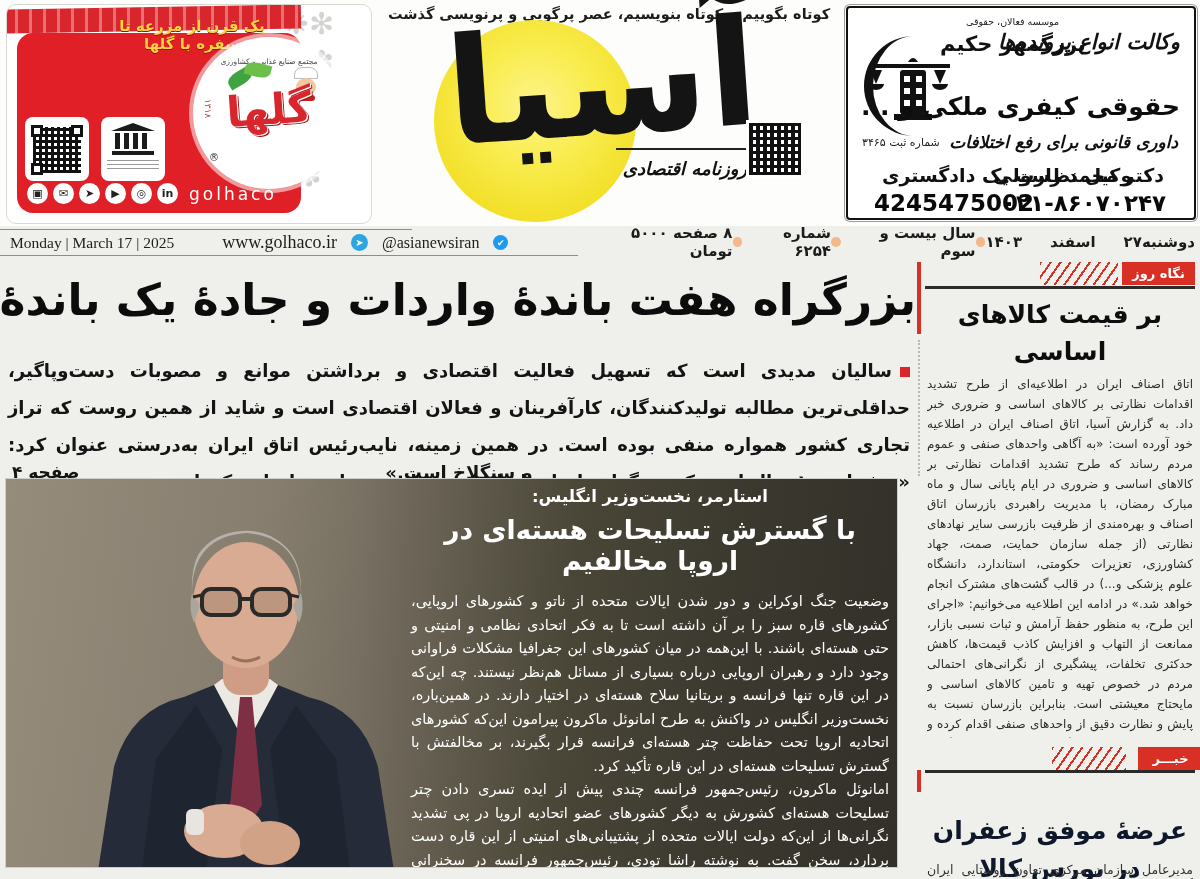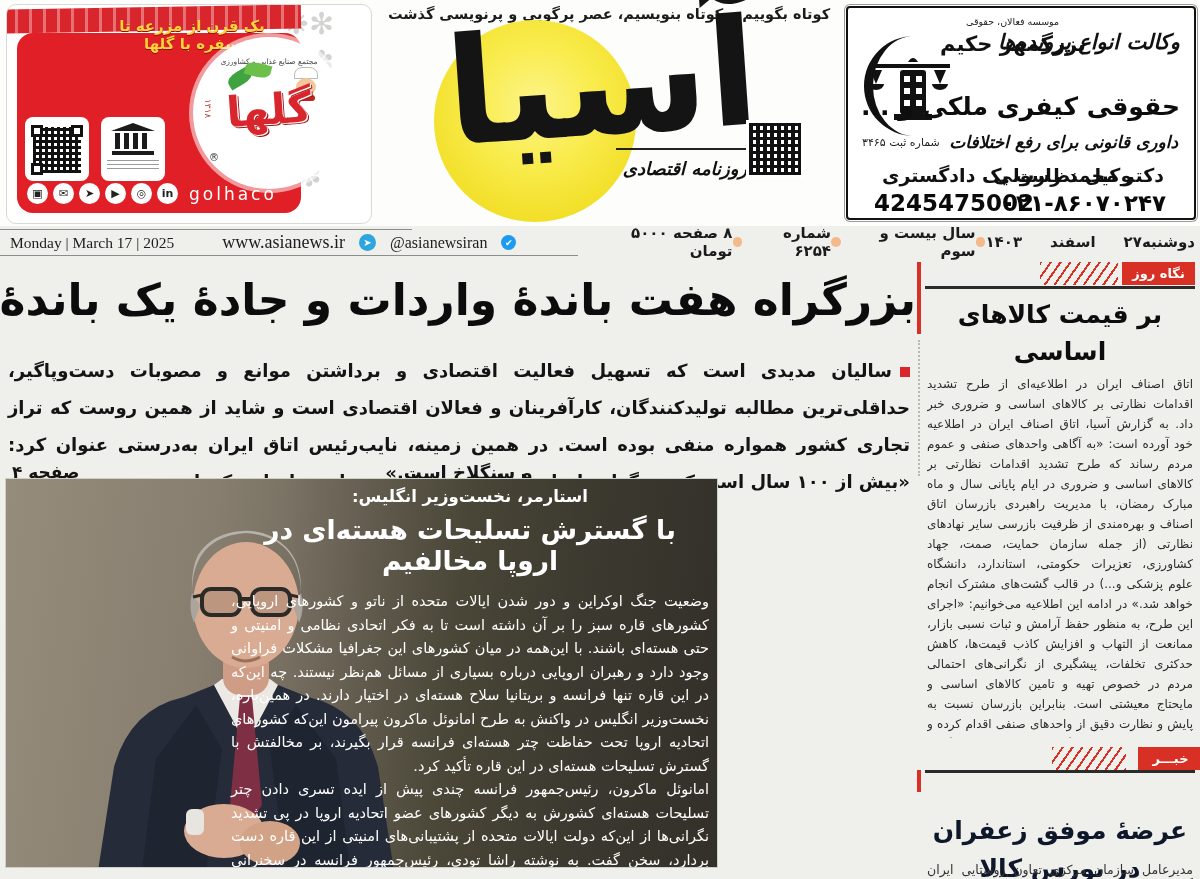--- a/index.html
+++ b/index.html
@@ -131,21 +131,21 @@
                   text-align:justify; color:#2d2d2d; overflow:hidden; }
   .news-badge { left:1130px; top:747px; width:65px;margin-left:8px; }
   .news-hatch { left:1052px; top:747px; width:74px; }
   .news-rule { left:925px; top:770px; width:270px; height:2.5px; }
   .news-red { left:917px; top:770px; width:4px; height:22px; background:#d93025; }
   .news-headline { left:925px; top:812px; width:270px; text-align:center; font-size:25px; font-weight:800;
                    line-height:38px; color:#0f172a; }
   .news-body { left:927px; top:862px; width:266px; font-size:12.5px; color:#333; text-align:justify; }
 
   
-  .photo { left:5px; top:478px; width:713px; height:390px; border:1px solid #cfcfc9; overflow:hidden;
+  .photo { left:5px; top:478px; width:893px; height:390px; border:1px solid #cfcfc9; overflow:hidden;
            background:linear-gradient(97deg, #968c7c 0%, #877e6f 28%, #6e6759 46%, #55513f 62%, #474438 78%, #3d3a32 100%); }
   .photo svg.figure { position:absolute; left:40px; bottom:-4px; }
   .photo-shade { position:absolute; right:0; top:0; width:60%; height:100%;
                  background:linear-gradient(90deg, rgba(40,38,32,0) 0%, rgba(40,38,32,.25) 40%, rgba(35,33,28,.4) 100%); }
   .photo-text { position:absolute; right:8px; top:8px; width:478px; color:#fff; }
   .ph-kicker { text-align:center; font-size:16.5px; font-weight:bold; margin-bottom:8px; }
   .ph-headline { text-align:center; font-size:26.5px; font-weight:800; margin-bottom:14px; letter-spacing:-.5px; }
   .ph-body { font-size:14.5px; line-height:23.5px; text-align:justify; font-weight:500; }
 </style>
 </head>
@@ -236,21 +236,21 @@
     <div class="legal-line3">داوری قانونی برای رفع اختلافات</div>
     <div class="legal-name">دکتر محمد رسولی</div>
     <div class="legal-title">وکیل نظارت یک دادگستری</div>
     <div class="legal-phone1">۰۲۱-۸۶۰۷۰۲۴۷</div>
     <div class="legal-phone2">4245475002</div>
   </div>
 
   <div class="abs dl-topline"></div>
   <div class="abs dateline-en">
     <span class="dl-date">Monday | March 17 | 2025</span>
-    <span class="dl-site">www.asianews.ir</span>
+    <span class="dl-site">www.golhaco.ir</span>
     <span class="tg-ic">➤</span>
     <span class="dl-handle">@asianewsiran</span>
     <span class="ver-ic">✔</span>
   </div>
   <div class="abs dateline-fa fa">
     <span>دوشنبه</span>
     <span class="dmy">
       <span>۲۷</span>
       <span>اسفند</span>
       <span>۱۴۰۳</span>

